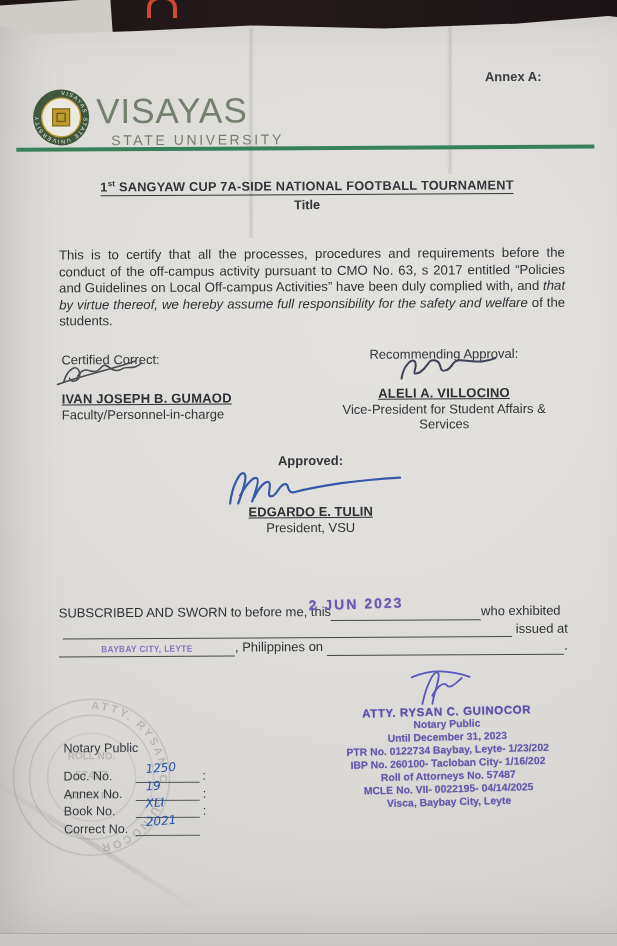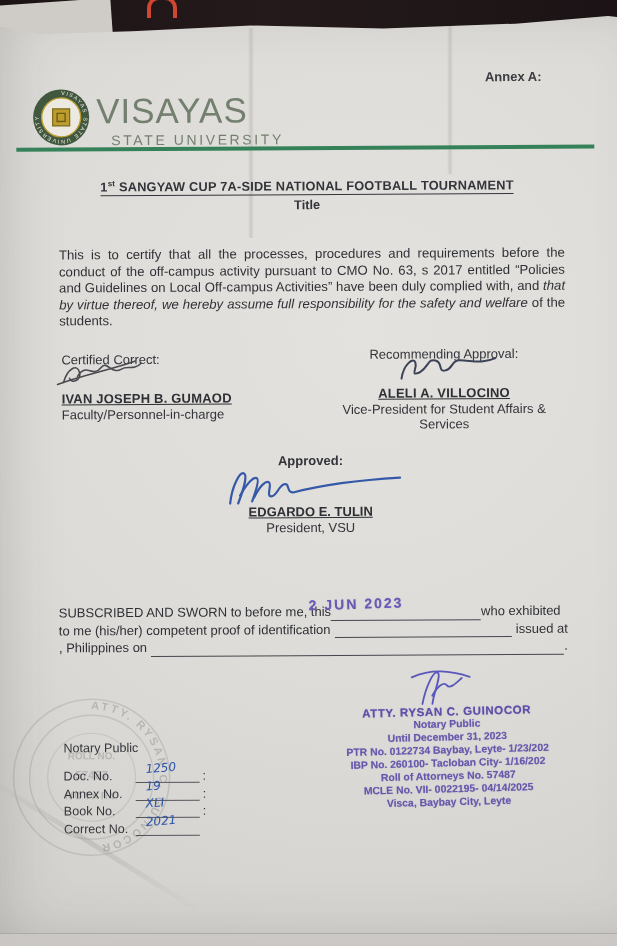--- a/index.html
+++ b/index.html
@@ -165,25 +165,27 @@
       </div>
 
       <div class="sworn">
         <div class="sworn-line">
           <span>SUBSCRIBED AND SWORN to before me, this</span>
           <span class="blank b1"></span>
           <span>who exhibited</span>
           <span class="date-stamp">2 JUN 2023</span>
         </div>
         <div class="sworn-line">
-          <span>to me (his/her) competent proof of identification</span>
           <span class="blank b2"></span>
           <span>issued at</span>
         </div>
         <div class="sworn-line">
+          <span class="blank b3">
+            <span class="place-stamp">BAYBAY CITY, LEYTE</span>
+          </span>
           <span>, Philippines on</span>
           <span class="blank b4"></span>
           <span>.</span>
         </div>
       </div>
 
       <svg class="emboss" width="168" height="190" viewBox="0 0 168 190">
         <g transform="translate(4,0)">
           <circle cx="80" cy="90" r="78" fill="none" stroke="rgba(130,130,128,.30)" stroke-width="1.6"></circle>
           <circle cx="80" cy="90" r="62" fill="none" stroke="rgba(130,130,128,.30)" stroke-width="1.4"></circle>

